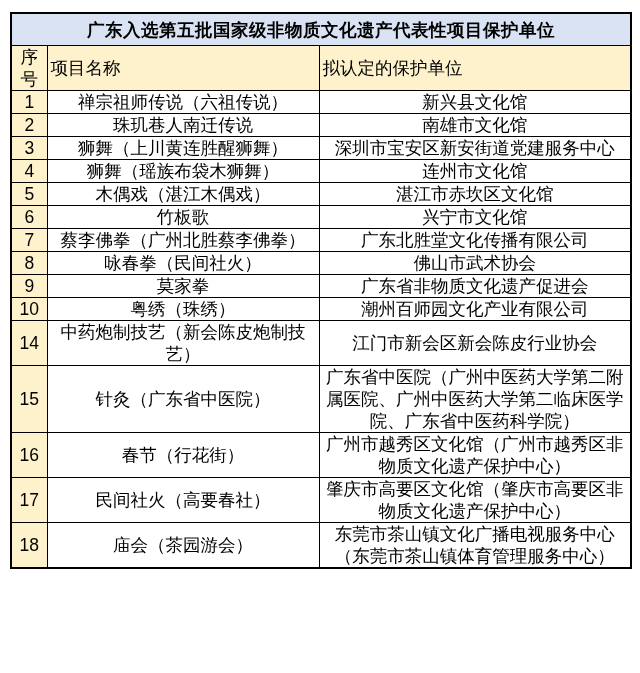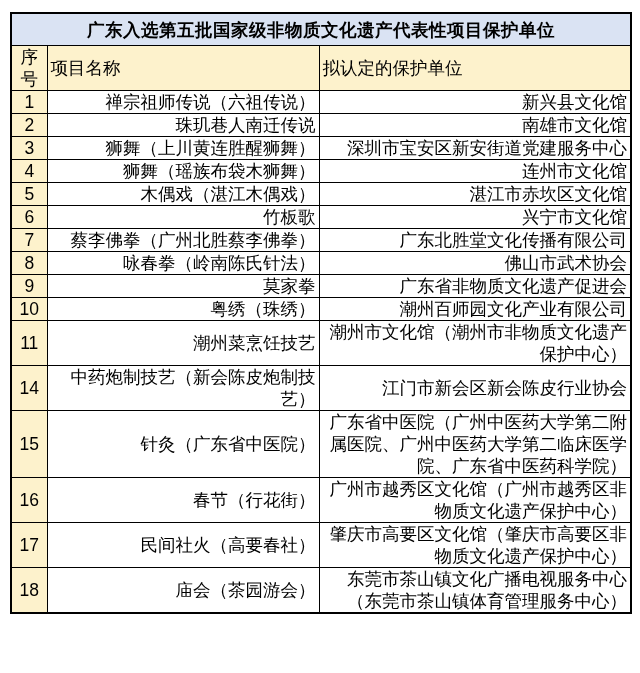--- a/index.html
+++ b/index.html
@@ -56,21 +56,21 @@
     padding: 0 0;
     margin-left: 10px;
   }
   td.seq {
     background: #fdf2cc;
     text-align: center;
     padding: 0 1px;
   }
   td.proj, td.unit {
     background: #ffffff;
-    text-align: right;
+    text-align: center;
   }
   tbody td {
     height: 21px;
   }
 </style>
 </head>
 <body>
 
 <div class="stage">
   <table class="heritage">
@@ -120,37 +120,32 @@
         <td class="proj">竹板歌</td>
         <td class="unit">兴宁市文化馆</td>
       </tr>
       <tr>
         <td class="seq">7</td>
         <td class="proj">蔡李佛拳（广州北胜蔡李佛拳）</td>
         <td class="unit">广东北胜堂文化传播有限公司</td>
       </tr>
       <tr>
         <td class="seq">8</td>
-        <td class="proj">咏春拳（岭南陈氏针法）</td>
+        <td class="proj">咏春拳（民间社火）</td>
         <td class="unit">佛山市武术协会</td>
       </tr>
       <tr>
         <td class="seq">9</td>
         <td class="proj">莫家拳</td>
         <td class="unit">广东省非物质文化遗产促进会</td>
       </tr>
       <tr>
         <td class="seq">10</td>
         <td class="proj">粤绣（珠绣）</td>
         <td class="unit">潮州百师园文化产业有限公司</td>
-      </tr>
-      <tr>
-        <td class="seq">11</td>
-        <td class="proj">潮州菜烹饪技艺</td>
-        <td class="unit">潮州市文化馆（潮州市非物质文化遗产保护中心）</td>
       </tr>
       <tr>
         <td class="seq">14</td>
         <td class="proj">中药炮制技艺（新会陈皮炮制技艺）</td>
         <td class="unit">江门市新会区新会陈皮行业协会</td>
       </tr>
       <tr>
         <td class="seq">15</td>
         <td class="proj">针灸（广东省中医院）</td>
         <td class="unit">广东省中医院（广州中医药大学第二附属医院、广州中医药大学第二临床医学院、广东省中医药科学院）</td>

